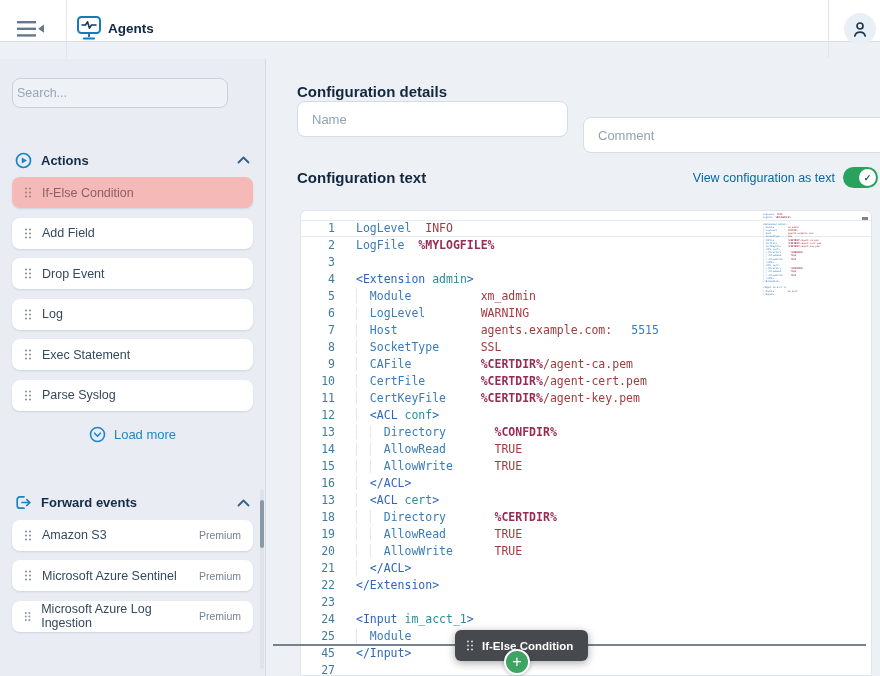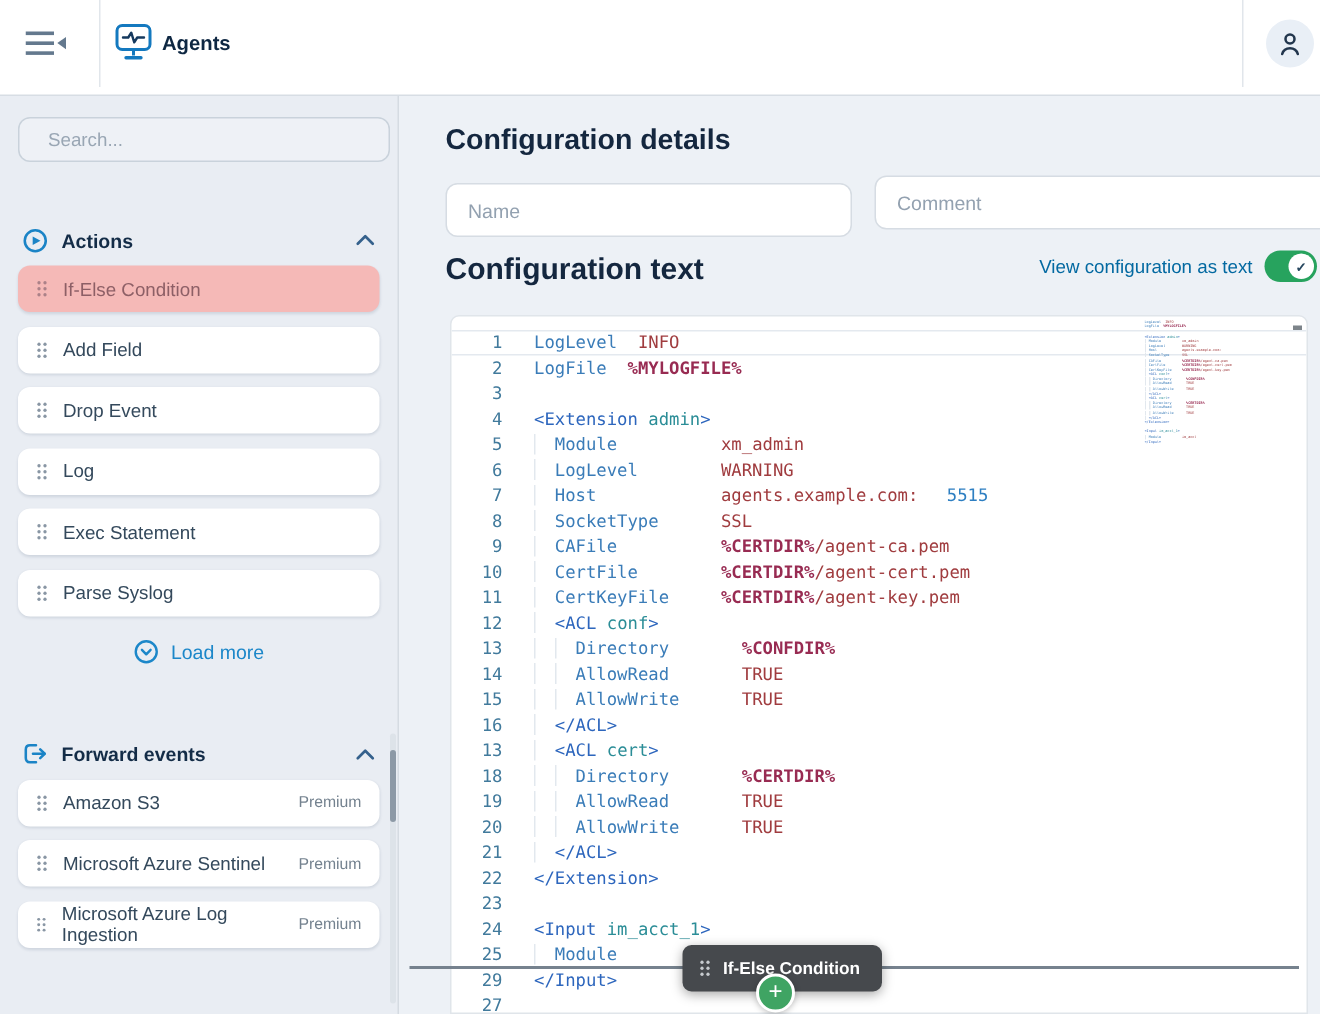--- a/index.html
+++ b/index.html
@@ -1,60 +1,60 @@
 <!DOCTYPE html>
 <html><head>
 <meta charset="utf-8">
 <style>
   * { margin:0; padding:0; box-sizing:border-box; }
   html,body { width:880px; height:676px; overflow:hidden; }
   body { position:relative; background:#edf1f6; font-family:"Liberation Sans", sans-serif; }
 
   
-  .header { position:absolute; left:0; top:0; width:880px; height:64px; background:#fff;
+  .header { position:absolute; left:0; top:0; width:880px; height:42px; background:#fff;
             border-bottom:1px solid #d7dde4; z-index:20; }
   .hamburger { position:absolute; left:17px; top:20px; width:28px; height:18px; cursor:pointer; }
   .hdr-vdiv1 { position:absolute; left:66px; top:0; width:1px; height:58px; background:#e1e6eb; }
   .hdr-vdiv2 { position:absolute; left:828px; top:0; width:1px; height:58px; background:#e1e6eb; }
   .logo { position:absolute; left:76px; top:15px; }
   .app-title { position:absolute; left:108px; top:21px; font-size:13.5px; font-weight:bold; color:#0e2742; }
   .avatar { position:absolute; left:844px; top:13px; width:32px; height:32px; border-radius:50%;
             background:#e9eff6; display:flex; align-items:center; justify-content:center; cursor:pointer; }
 
   
   .sidebar { position:absolute; left:0; top:59px; width:266px; height:617px; background:#e9edf3;
              border-right:1px solid #d5dbe2; padding:19px 12px 0 12px; }
-  .search-input { width:248px; height:30px; background:#eef1f6; border:1px solid #c9d2db; border-radius:8px;
-             padding:0 19px; font-size:12.5px; color:#3c4f63; outline:none; display:block; }
+  .search-input { width:216px; height:30px; background:#eef1f6; border:1px solid #c9d2db; border-radius:8px;
+             padding:0 4px; font-size:12.5px; color:#3c4f63; outline:none; display:block; }
   .search-input::placeholder { color:#99a6b4; }
   .section-header { display:flex; align-items:center; gap:9px; padding:0 3px; height:24px; cursor:pointer; }
   .section-header .sec-label { font-size:13px; font-weight:bold; color:#132c47; }
   .section-header .chev { margin-left:auto; display:flex; }
   .sec-actions { margin-top:40px; }
   .items { margin-top:5px; }
   .side-item { display:flex; align-items:center; gap:10px; padding:0 12px; height:31px; margin-bottom:9.5px;
                background:#fff; border-radius:8px; box-shadow:0 1px 2px rgba(20,40,70,.12);
                font-size:12.5px; color:#34495c; cursor:grab; }
   .side-item.dragging { background:#f5b9b7; color:#8d5f66; }
   .side-item .badge { margin-left:auto; font-size:10.5px; color:#74828f; }
   .load-more { margin-top:13px; display:flex; align-items:center; justify-content:center; gap:8px;
                color:#1c87c9; font-size:13px; cursor:pointer; height:22px; }
   .sec-forward { margin-top:45px; }
   .sb-track { position:absolute; right:1px; top:430px; width:4px; height:180px; background:#dde3e9; border-radius:2px; }
   .sb-thumb { position:absolute; right:1px; top:441px; width:4px; height:48px; background:#8c99a6; border-radius:2px; }
 
   
   .content { position:absolute; left:267px; top:59px; width:613px; height:617px; }
-  .h-details { position:absolute; left:30px; top:24px; font-size:19px; font-weight:bold; color:#14273f; }
+  .h-details { position:absolute; left:30px; top:24px; font-size:15px; font-weight:bold; color:#14273f; }
   .txt-input { position:absolute; height:36px; background:#fff; border:1px solid #d6dce3; border-radius:8px;
                padding:0 14px; font-size:13px; color:#33475c; outline:none; }
   .txt-input::placeholder { color:#93a1b0; }
-  .inp-name { left:30px; top:63px; width:271px; }
+  .inp-name { left:30px; top:42px; width:271px; }
   .inp-comment { left:316px; top:58px; width:352px; }
-  .h-conftext { position:absolute; left:30px; top:110px; font-size:20px; font-weight:bold; color:#14273f; }
+  .h-conftext { position:absolute; left:30px; top:110px; font-size:15px; font-weight:bold; color:#14273f; }
   .toggle-label { position:absolute; right:45px; top:112px; font-size:12.5px; color:#0369a1; }
   .toggle { position:absolute; right:2px; top:108px; width:35px; height:21px; border-radius:11px;
             background:#27a35e; cursor:pointer; }
   .toggle .knob { position:absolute; right:2px; top:2px; width:17px; height:17px; border-radius:50%;
             background:#fff; display:flex; align-items:center; justify-content:center;
             font-size:9px; color:#27475f; font-weight:bold; }
 
   
   .editor { position:absolute; left:33px; top:151px; width:572px; height:466px; background:#fff;
             border:1px solid #e0e5ea; border-radius:6px 6px 0 0; overflow:hidden; z-index:1; }
@@ -373,21 +373,21 @@
         </div>
         <div class="cl">
           <span class="ln">24</span>
           <span class="lc"><span class="tt">&lt;Input</span><span class="tw"> </span><span class="ta">im_acct_1</span><span class="tt">&gt;</span></span>
         </div>
         <div class="cl">
           <span class="ln">25</span>
           <span class="lc"><span class="tg">  </span><span class="tk">Module</span><span class="tw">          </span><span class="tv">im_acct</span></span>
         </div>
         <div class="cl">
-          <span class="ln">29</span>
+          <span class="ln">45</span>
           <span class="lc"><span class="tt">&lt;/Input&gt;</span></span>
         </div>
         <div class="cl">
           <span class="ln">27</span>
           <span class="lc"></span>
         </div>
       </div>
     <div class="minimap" id="minimap"><div class="cl"><span class="lc"><span class="tk">LogLevel</span><span class="tw">  </span><span class="tv">INFO</span></span></div><div class="cl"><span class="lc"><span class="tk">LogFile</span><span class="tw">  </span><span class="tp">%MYLOGFILE%</span></span></div><div class="cl"><span class="lc"></span></div><div class="cl"><span class="lc"><span class="tt">&lt;Extension</span><span class="tw"> </span><span class="ta">admin</span><span class="tt">&gt;</span></span></div><div class="cl"><span class="lc"><span class="tg">  </span><span class="tk">Module</span><span class="tw">          </span><span class="tv">xm_admin</span></span></div><div class="cl"><span class="lc"><span class="tg">  </span><span class="tk">LogLevel</span><span class="tw">        </span><span class="tv">WARNING</span></span></div><div class="cl"><span class="lc"><span class="tg">  </span><span class="tk">Host</span><span class="tw">            </span><span class="tv">agents.example.com:</span><span class="tn">5515</span></span></div><div class="cl"><span class="lc"><span class="tg">  </span><span class="tk">SocketType</span><span class="tw">      </span><span class="tv">SSL</span></span></div><div class="cl"><span class="lc"><span class="tg">  </span><span class="tk">CAFile</span><span class="tw">          </span><span class="tp">%CERTDIR%</span><span class="tv">/agent-ca.pem</span></span></div><div class="cl"><span class="lc"><span class="tg">  </span><span class="tk">CertFile</span><span class="tw">        </span><span class="tp">%CERTDIR%</span><span class="tv">/agent-cert.pem</span></span></div><div class="cl"><span class="lc"><span class="tg">  </span><span class="tk">CertKeyFile</span><span class="tw">     </span><span class="tp">%CERTDIR%</span><span class="tv">/agent-key.pem</span></span></div><div class="cl"><span class="lc"><span class="tg">  </span><span class="tt">&lt;ACL</span><span class="tw"> </span><span class="ta">conf</span><span class="tt">&gt;</span></span></div><div class="cl"><span class="lc"><span class="tg">  </span><span class="tg">  </span><span class="tk">Directory</span><span class="tw">       </span><span class="tp">%CONFDIR%</span></span></div><div class="cl"><span class="lc"><span class="tg">  </span><span class="tg">  </span><span class="tk">AllowRead</span><span class="tw">       </span><span class="tv">TRUE</span></span></div><div class="cl"><span class="lc"><span class="tg">  </span><span class="tg">  </span><span class="tk">AllowWrite</span><span class="tw">      </span><span class="tv">TRUE</span></span></div><div class="cl"><span class="lc"><span class="tg">  </span><span class="tt">&lt;/ACL&gt;</span></span></div><div class="cl"><span class="lc"><span class="tg">  </span><span class="tt">&lt;ACL</span><span class="tw"> </span><span class="ta">cert</span><span class="tt">&gt;</span></span></div><div class="cl"><span class="lc"><span class="tg">  </span><span class="tg">  </span><span class="tk">Directory</span><span class="tw">       </span><span class="tp">%CERTDIR%</span></span></div><div class="cl"><span class="lc"><span class="tg">  </span><span class="tg">  </span><span class="tk">AllowRead</span><span class="tw">       </span><span class="tv">TRUE</span></span></div><div class="cl"><span class="lc"><span class="tg">  </span><span class="tg">  </span><span class="tk">AllowWrite</span><span class="tw">      </span><span class="tv">TRUE</span></span></div><div class="cl"><span class="lc"><span class="tg">  </span><span class="tt">&lt;/ACL&gt;</span></span></div><div class="cl"><span class="lc"><span class="tt">&lt;/Extension&gt;</span></span></div><div class="cl"><span class="lc"></span></div><div class="cl"><span class="lc"><span class="tt">&lt;Input</span><span class="tw"> </span><span class="ta">im_acct_1</span><span class="tt">&gt;</span></span></div><div class="cl"><span class="lc"><span class="tg">  </span><span class="tk">Module</span><span class="tw">          </span><span class="tv">im_acct</span></span></div><div class="cl"><span class="lc"><span class="tt">&lt;/Input&gt;</span></span></div><div class="cl"><span class="lc"></span></div></div>
     <div class="ruler-dash"></div>
   </div>

